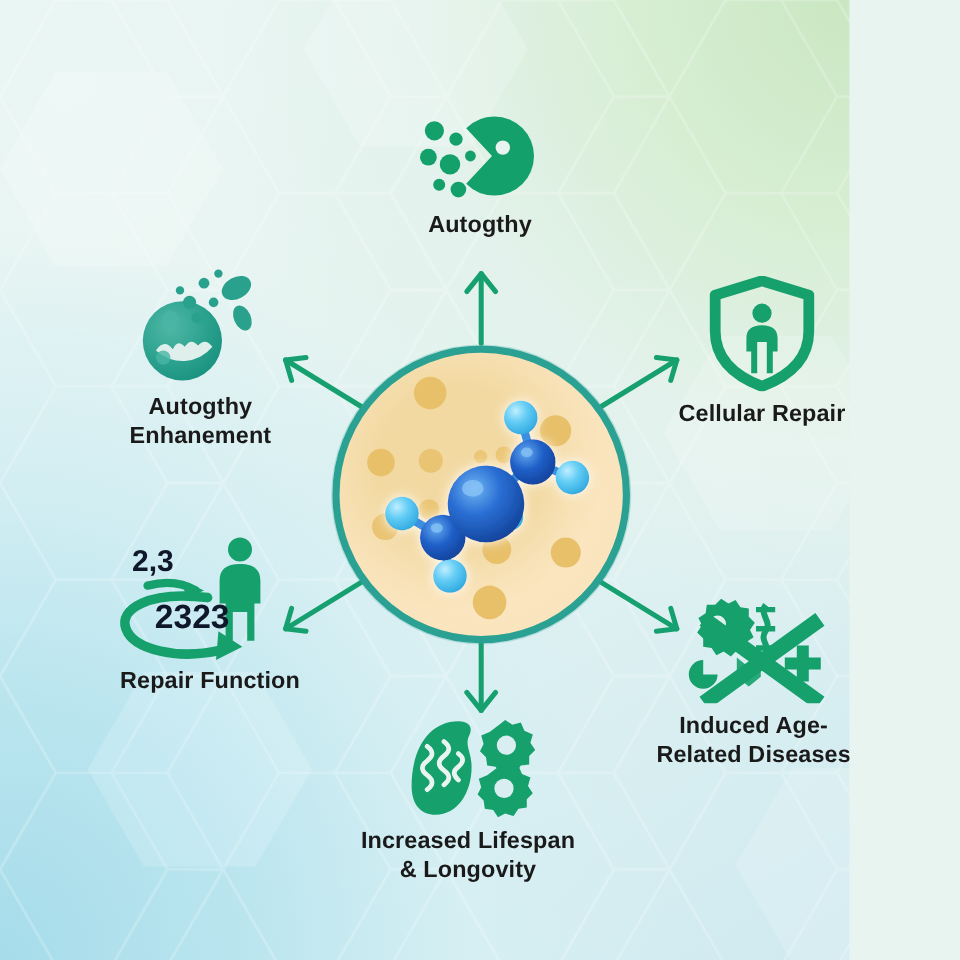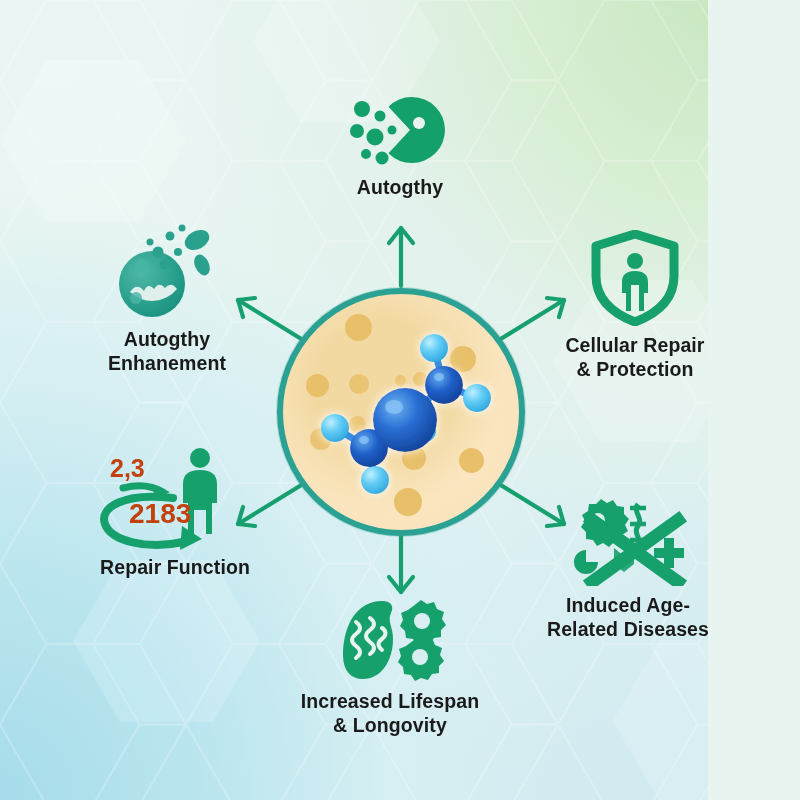--- a/index.html
+++ b/index.html
@@ -46,21 +46,21 @@
   }
   .node .label .l2{display:block;}
   #node-autophagy{left:300px;top:92px;}
   #node-enhancement{left:67px;top:222px;}
   #node-repair{left:535px;top:230px;}
   #node-organ{left:75px;top:440px;}
   #node-diseases{left:528px;top:498px;}
   #node-lifespan{left:290px;top:598px;}
   .organ-figs{position:relative;height:120px;}
   .organ-num{
-    position:absolute;color:#c2410c;font-weight:bold;
+    position:absolute;color:#0f172a;font-weight:bold;
     font-family:"Liberation Sans", sans-serif;
   }
   #organ-num-small{left:35px;top:14px;font-size:25px;}
   #organ-num-big{left:54px;top:58px;font-size:28px;}
 </style>
 </head>
 <body>
 
 <div id="stage">
 
@@ -249,21 +249,20 @@
   <div class="node" id="node-repair">
     <svg class="icon" width="94" height="96" viewBox="0 0 94 96">
       <path d="M47 4 L86 16 V46 C86 70 68 84 47 92 C26 84 8 70 8 46 V16 Z" fill="none" stroke="#16a06c" stroke-width="9" stroke-linejoin="round"></path>
       <g fill="#16a06c">
         <circle cx="47" cy="31" r="8"></circle>
         <path d="M47 41 c-9 0 -13 4 -13 11 v11 h4 v18 h5 V55 h8 v26 h5 V63 h4 V52 c0 -7 -4 -11 -13 -11 Z"></path>
       </g>
     </svg>
     <div class="label">
       <span>Cellular Repair</span>
-      <span class="l2">&amp; Protection</span>
     </div>
   </div>
 
   <div class="node" id="node-organ">
     <div class="organ-figs">
       <svg width="200" height="120" viewBox="0 0 200 120" style="position:absolute;left:0;top:0;">
         <g fill="#16a06c">
           <circle cx="125" cy="18" r="10"></circle>
           <path d="M125 30 c-12 0 -17 5 -17 14 v19 h5 v31 h6 V70 h12 v24 h6 V63 h5 V44 c0 -9 -5 -14 -17 -14 Z"></path>
         </g>
@@ -272,21 +271,21 @@
           <path d="M48 48 q23 -6 40 4"></path>
         </g>
         <path d="M95 52 l-18 -8 l3 15 Z" fill="#16a06c"></path>
 
         <g fill="none" stroke="#16a06c" stroke-width="8" stroke-linecap="round">
           <path d="M98 58 C48 52 24 68 30 84 C36 101 72 110 108 102"></path>
         </g>
         <path d="M105 110 l22 -11 l-20 -13 Z" fill="#16a06c"></path>
       </svg>
       <div class="organ-num" id="organ-num-small">2,3</div>
-      <div class="organ-num" id="organ-num-big">2183</div>
+      <div class="organ-num" id="organ-num-big">2323</div>
     </div>
     <div class="label" style="margin-top:-4px;">
       <span>Repair Function</span>
     </div>
   </div>
 
   <div class="node" id="node-lifespan">
     <svg class="icon" width="120" height="84" viewBox="0 0 120 84">
       <g fill="#16a06c">
         <path d="M52 3 c10 0 12 6 9 12 c-4 8 2 14 2 26 c0 22 -12 40 -30 40

